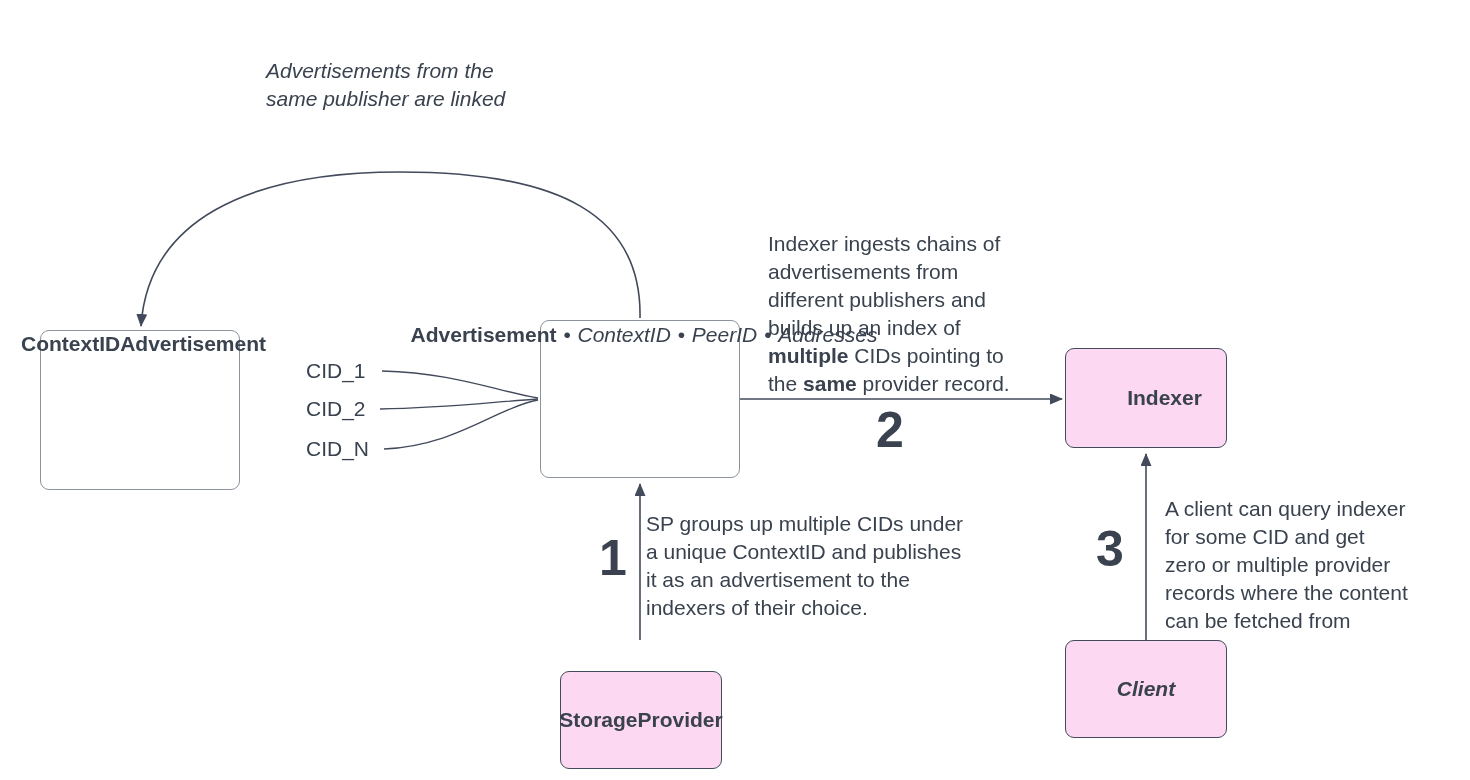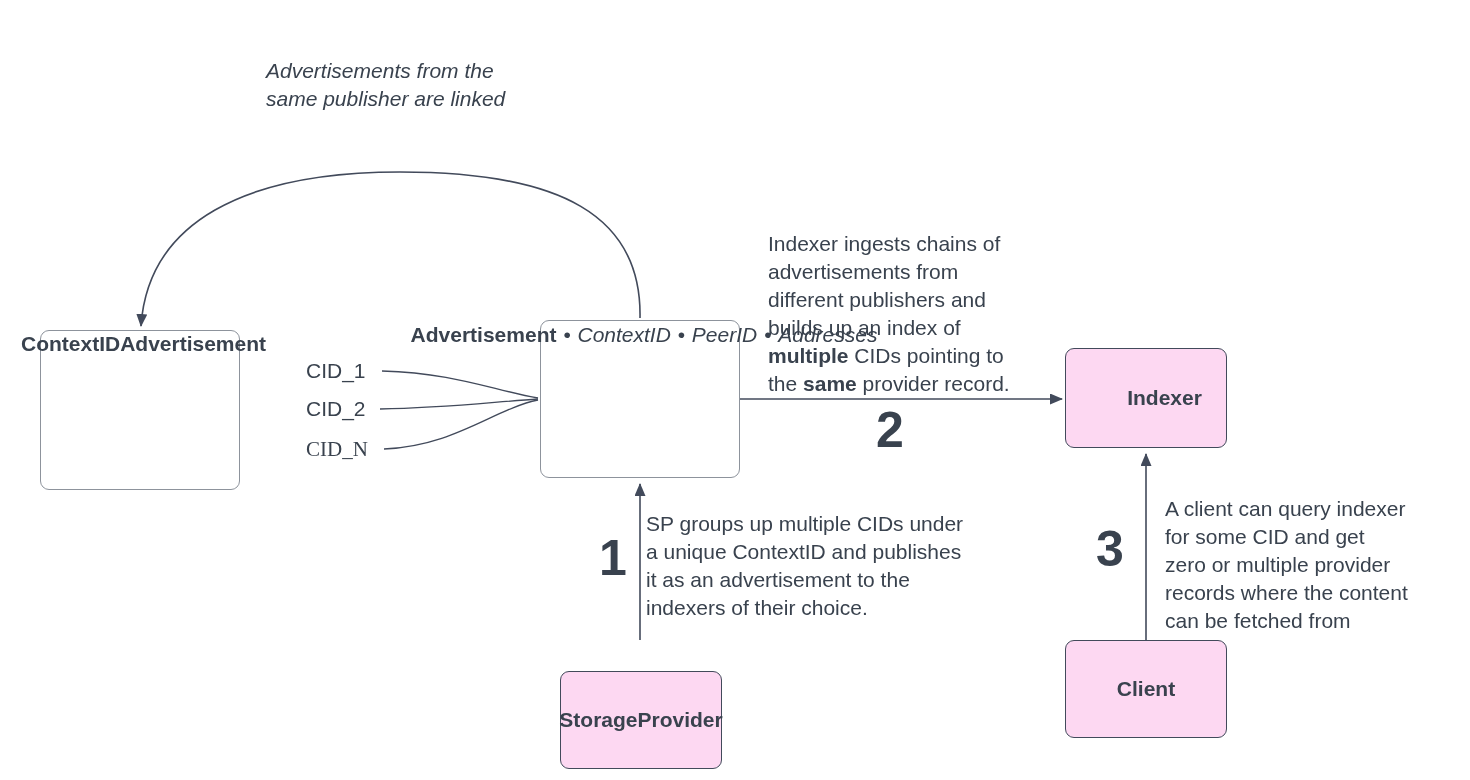--- a/index.html
+++ b/index.html
@@ -71,21 +71,21 @@
     line-height: 27px;
   }
   .bullet-item .dot {
     width: 14px;
     margin-left: 7px;
     font-style: normal;
     flex: 0 0 auto;
   }
   .box-indexer { left: 1065px; top: 348px; width: 162px; height: 100px; padding-left: 37px; }
   .box-storage { left: 560px; top: 640px; width: 162px; height: 98px; margin-top: 31px; }
-  .box-client  { left: 1065px; top: 640px; width: 162px; height: 98px; }
+  .box-client  { left: 1065px; top: 640px; width: 162px; height: 98px; font-style: italic; }
 
   .note, .annotation {
     position: absolute;
     font-size: 21px;
     line-height: 28px;
     white-space: nowrap;
   }
   .note { font-style: italic; }
   .note-chain { left: 266px; top: 57px; }
   .text-step1 { left: 646px; top: 510px; }
@@ -100,21 +100,21 @@
   }
   .cid-label {
     position: absolute;
     left: 306px;
     font-size: 21px;
     line-height: 28px;
     white-space: nowrap;
   }
   .cid-1 { top: 357px; }
   .cid-2 { top: 395px; }
-  .cid-n { top: 435px; font-family: Liberation Serif, serif; }
+  .cid-n { top: 435px; }
 
   .step-number {
     position: absolute;
     transform: translate(-50%, -50%);
     font-size: 50px;
     font-weight: bold;
     line-height: 50px;
   }
   .num-1 { left: 613px; top: 558px; }
   .num-2 { left: 890px; top: 430px; }

